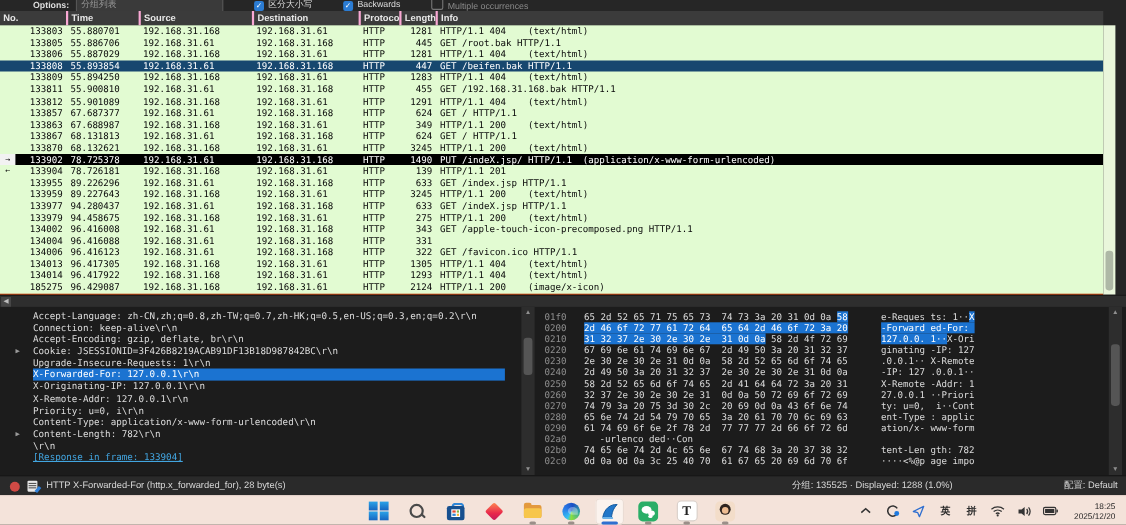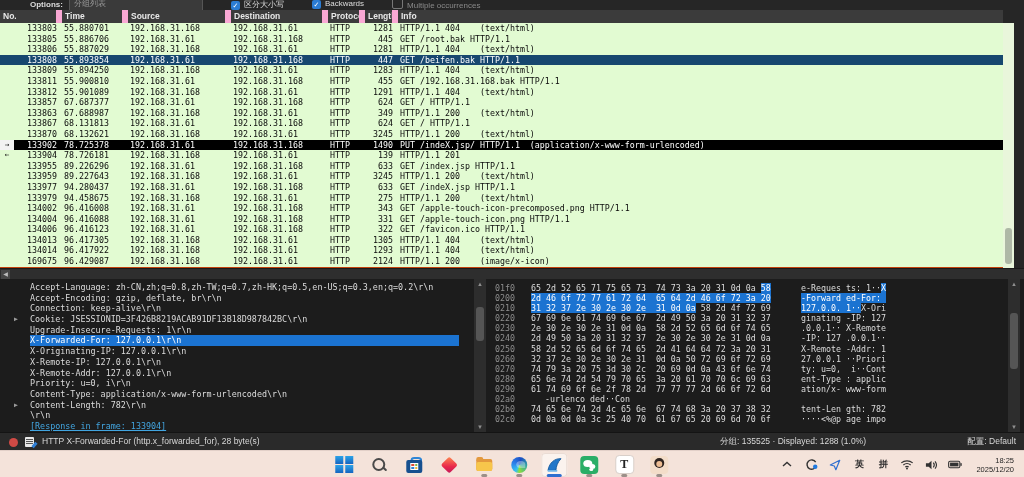--- a/index.html
+++ b/index.html
@@ -16,21 +16,21 @@
     text-align:center;line-height:9px;font-size:7px;color:#fff;}
   .cb.on{background:#2b7cd3;}
   .cb.off{background:transparent;border:1px solid #777;}
   #findbar .opt{margin-left:28px;white-space:nowrap;}
   #findbar .opt.dim{color:#8a8a8a;}
 
   
   #plist{position:absolute;left:0;top:10px;width:1024px;height:258px;background:#262626;}
   #plist-header{position:absolute;left:0;top:0;width:1003px;height:13px;background:#3b3b3b;
     display:flex;color:#e8e8e8;font-size:8.5px;font-weight:bold;line-height:13px;}
-  .phc{padding-left:3px;border-right:6px solid #f9a8d4;box-sizing:border-box;
+  .phc{padding-left:3px;border-right:2px solid #f9a8d4;box-sizing:border-box;
     white-space:nowrap;overflow:hidden;}
   .phc0{width:62px}.phc1{width:66px}.phc2{width:103px}.phc3{width:97px}.phc4{width:37px}
   .phc5{width:33px}.phc6{flex:1;border-right:none;}
   #prows{position:absolute;left:0;top:13px;width:1003px;height:244px;background:#e2fbd2;
     border-bottom:7px solid #c2410c;overflow:hidden;}
   .prow{display:grid;grid-template-columns:14px 48px 66px 103px 97px 37px 33px 1fr;
     height:10.6px;font-family:"DejaVu Sans Mono",monospace;font-size:8.3px;line-height:10.6px;
     color:#0a0a0a;white-space:pre;}
   .prow>span{overflow:hidden;}
   .pc-no,.pc-len{text-align:right;padding-right:5px;}
@@ -169,46 +169,45 @@
         <div class="prow"><span class="pc-gut"></span><span class="pc-no">133863</span><span class="pc-time">67.688987</span><span class="pc-src">192.168.31.168</span><span class="pc-dst">192.168.31.61</span><span class="pc-proto">HTTP</span><span class="pc-len">349</span><span class="pc-info">HTTP/1.1 200    (text/html)</span></div>
         <div class="prow"><span class="pc-gut"></span><span class="pc-no">133867</span><span class="pc-time">68.131813</span><span class="pc-src">192.168.31.61</span><span class="pc-dst">192.168.31.168</span><span class="pc-proto">HTTP</span><span class="pc-len">624</span><span class="pc-info">GET / HTTP/1.1</span></div>
         <div class="prow"><span class="pc-gut"></span><span class="pc-no">133870</span><span class="pc-time">68.132621</span><span class="pc-src">192.168.31.168</span><span class="pc-dst">192.168.31.61</span><span class="pc-proto">HTTP</span><span class="pc-len">3245</span><span class="pc-info">HTTP/1.1 200    (text/html)</span></div>
         <div class="prow marked"><span class="pc-gut">→</span><span class="pc-no">133902</span><span class="pc-time">78.725378</span><span class="pc-src">192.168.31.61</span><span class="pc-dst">192.168.31.168</span><span class="pc-proto">HTTP</span><span class="pc-len">1490</span><span class="pc-info">PUT /indeX.jsp/ HTTP/1.1  (application/x-www-form-urlencoded)</span></div>
         <div class="prow"><span class="pc-gut">←</span><span class="pc-no">133904</span><span class="pc-time">78.726181</span><span class="pc-src">192.168.31.168</span><span class="pc-dst">192.168.31.61</span><span class="pc-proto">HTTP</span><span class="pc-len">139</span><span class="pc-info">HTTP/1.1 201</span></div>
         <div class="prow"><span class="pc-gut"></span><span class="pc-no">133955</span><span class="pc-time">89.226296</span><span class="pc-src">192.168.31.61</span><span class="pc-dst">192.168.31.168</span><span class="pc-proto">HTTP</span><span class="pc-len">633</span><span class="pc-info">GET /index.jsp HTTP/1.1</span></div>
         <div class="prow"><span class="pc-gut"></span><span class="pc-no">133959</span><span class="pc-time">89.227643</span><span class="pc-src">192.168.31.168</span><span class="pc-dst">192.168.31.61</span><span class="pc-proto">HTTP</span><span class="pc-len">3245</span><span class="pc-info">HTTP/1.1 200    (text/html)</span></div>
         <div class="prow"><span class="pc-gut"></span><span class="pc-no">133977</span><span class="pc-time">94.280437</span><span class="pc-src">192.168.31.61</span><span class="pc-dst">192.168.31.168</span><span class="pc-proto">HTTP</span><span class="pc-len">633</span><span class="pc-info">GET /indeX.jsp HTTP/1.1</span></div>
         <div class="prow"><span class="pc-gut"></span><span class="pc-no">133979</span><span class="pc-time">94.458675</span><span class="pc-src">192.168.31.168</span><span class="pc-dst">192.168.31.61</span><span class="pc-proto">HTTP</span><span class="pc-len">275</span><span class="pc-info">HTTP/1.1 200    (text/html)</span></div>
         <div class="prow"><span class="pc-gut"></span><span class="pc-no">134002</span><span class="pc-time">96.416008</span><span class="pc-src">192.168.31.61</span><span class="pc-dst">192.168.31.168</span><span class="pc-proto">HTTP</span><span class="pc-len">343</span><span class="pc-info">GET /apple-touch-icon-precomposed.png HTTP/1.1</span></div>
-        <div class="prow"><span class="pc-gut"></span><span class="pc-no">134004</span><span class="pc-time">96.416088</span><span class="pc-src">192.168.31.61</span><span class="pc-dst">192.168.31.168</span><span class="pc-proto">HTTP</span><span class="pc-len">331</span><span class="pc-info">GET /apple-touch-icon.png HTTP/1.1</span></div>
+        <div class="prow"><span class="pc-gut"></span><span class="pc-no">134004</span><span class="pc-time">96.416088</span><span class="pc-src">192.168.31.61</span><span class="pc-dst">192.168.31.168</span><span class="pc-proto">HTTP</span><span class="pc-len">331</span></div>
         <div class="prow"><span class="pc-gut"></span><span class="pc-no">134006</span><span class="pc-time">96.416123</span><span class="pc-src">192.168.31.61</span><span class="pc-dst">192.168.31.168</span><span class="pc-proto">HTTP</span><span class="pc-len">322</span><span class="pc-info">GET /favicon.ico HTTP/1.1</span></div>
         <div class="prow"><span class="pc-gut"></span><span class="pc-no">134013</span><span class="pc-time">96.417305</span><span class="pc-src">192.168.31.168</span><span class="pc-dst">192.168.31.61</span><span class="pc-proto">HTTP</span><span class="pc-len">1305</span><span class="pc-info">HTTP/1.1 404    (text/html)</span></div>
         <div class="prow"><span class="pc-gut"></span><span class="pc-no">134014</span><span class="pc-time">96.417922</span><span class="pc-src">192.168.31.168</span><span class="pc-dst">192.168.31.61</span><span class="pc-proto">HTTP</span><span class="pc-len">1293</span><span class="pc-info">HTTP/1.1 404    (text/html)</span></div>
-        <div class="prow"><span class="pc-gut"></span><span class="pc-no">169675</span><span class="pc-time">96.429087</span><span class="pc-src">192.168.31.168</span><span class="pc-dst">192.168.31.61</span><span class="pc-proto">HTTP</span><span class="pc-len">2124</span><span class="pc-info">HTTP/1.1 200    (image/x-icon)</span></div>
+        <div class="prow"><span class="pc-gut"></span><span class="pc-no">185275</span><span class="pc-time">96.429087</span><span class="pc-src">192.168.31.168</span><span class="pc-dst">192.168.31.61</span><span class="pc-proto">HTTP</span><span class="pc-len">2124</span><span class="pc-info">HTTP/1.1 200    (image/x-icon)</span></div>
       </div>
     <div id="plist-filler"></div>
     <div id="plist-vscroll">
       <div class="thumb" style="top:205px;height:36px;"></div>
     </div>
   </div>
 
   <div id="hstrip">
     <div class="larrow">◀</div>
   </div>
 
   <div id="panes">
     <div id="detail">
         <div class="dline"><span class="txt">Accept-Language: zh-CN,zh;q=0.8,zh-TW;q=0.7,zh-HK;q=0.5,en-US;q=0.3,en;q=0.2\r\n</span></div>
+        <div class="dline"><span class="txt">Connection: keep-alive\r\n</span></div>
         <div class="dline"><span class="txt">Accept-Encoding: gzip, deflate, br\r\n</span></div>
-        <div class="dline"><span class="txt">Connection: keep-alive\r\n</span></div>
         <div class="dline"><span class="exp">▶</span><span class="txt">Cookie: JSESSIONID=3F426B8219ACAB91DF13B18D987842BC\r\n</span></div>
         <div class="dline"><span class="txt">Upgrade-Insecure-Requests: 1\r\n</span></div>
         <div class="dline selected"><span class="txt">X-Forwarded-For: 127.0.0.1\r\n</span></div>
         <div class="dline"><span class="txt">X-Originating-IP: 127.0.0.1\r\n</span></div>
-        <div class="dline"><span class="txt">X-Remote-IP: 127.0.0.1\r\n</span></div>
         <div class="dline"><span class="txt">X-Remote-Addr: 127.0.0.1\r\n</span></div>
         <div class="dline"><span class="txt">Priority: u=0, i\r\n</span></div>
         <div class="dline"><span class="txt">Content-Type: application/x-www-form-urlencoded\r\n</span></div>
         <div class="dline"><span class="exp">▶</span><span class="txt">Content-Length: 782\r\n</span></div>
         <div class="dline"><span class="txt">\r\n</span></div>
         <div class="dline link"><span class="txt">[Response in frame: 133904]</span></div>
       </div>
     <div id="detail-vscroll">
       <div class="sbarrow" style="top:0;">▲</div>
       <div class="thumb" style="top: 28px;"></div>

